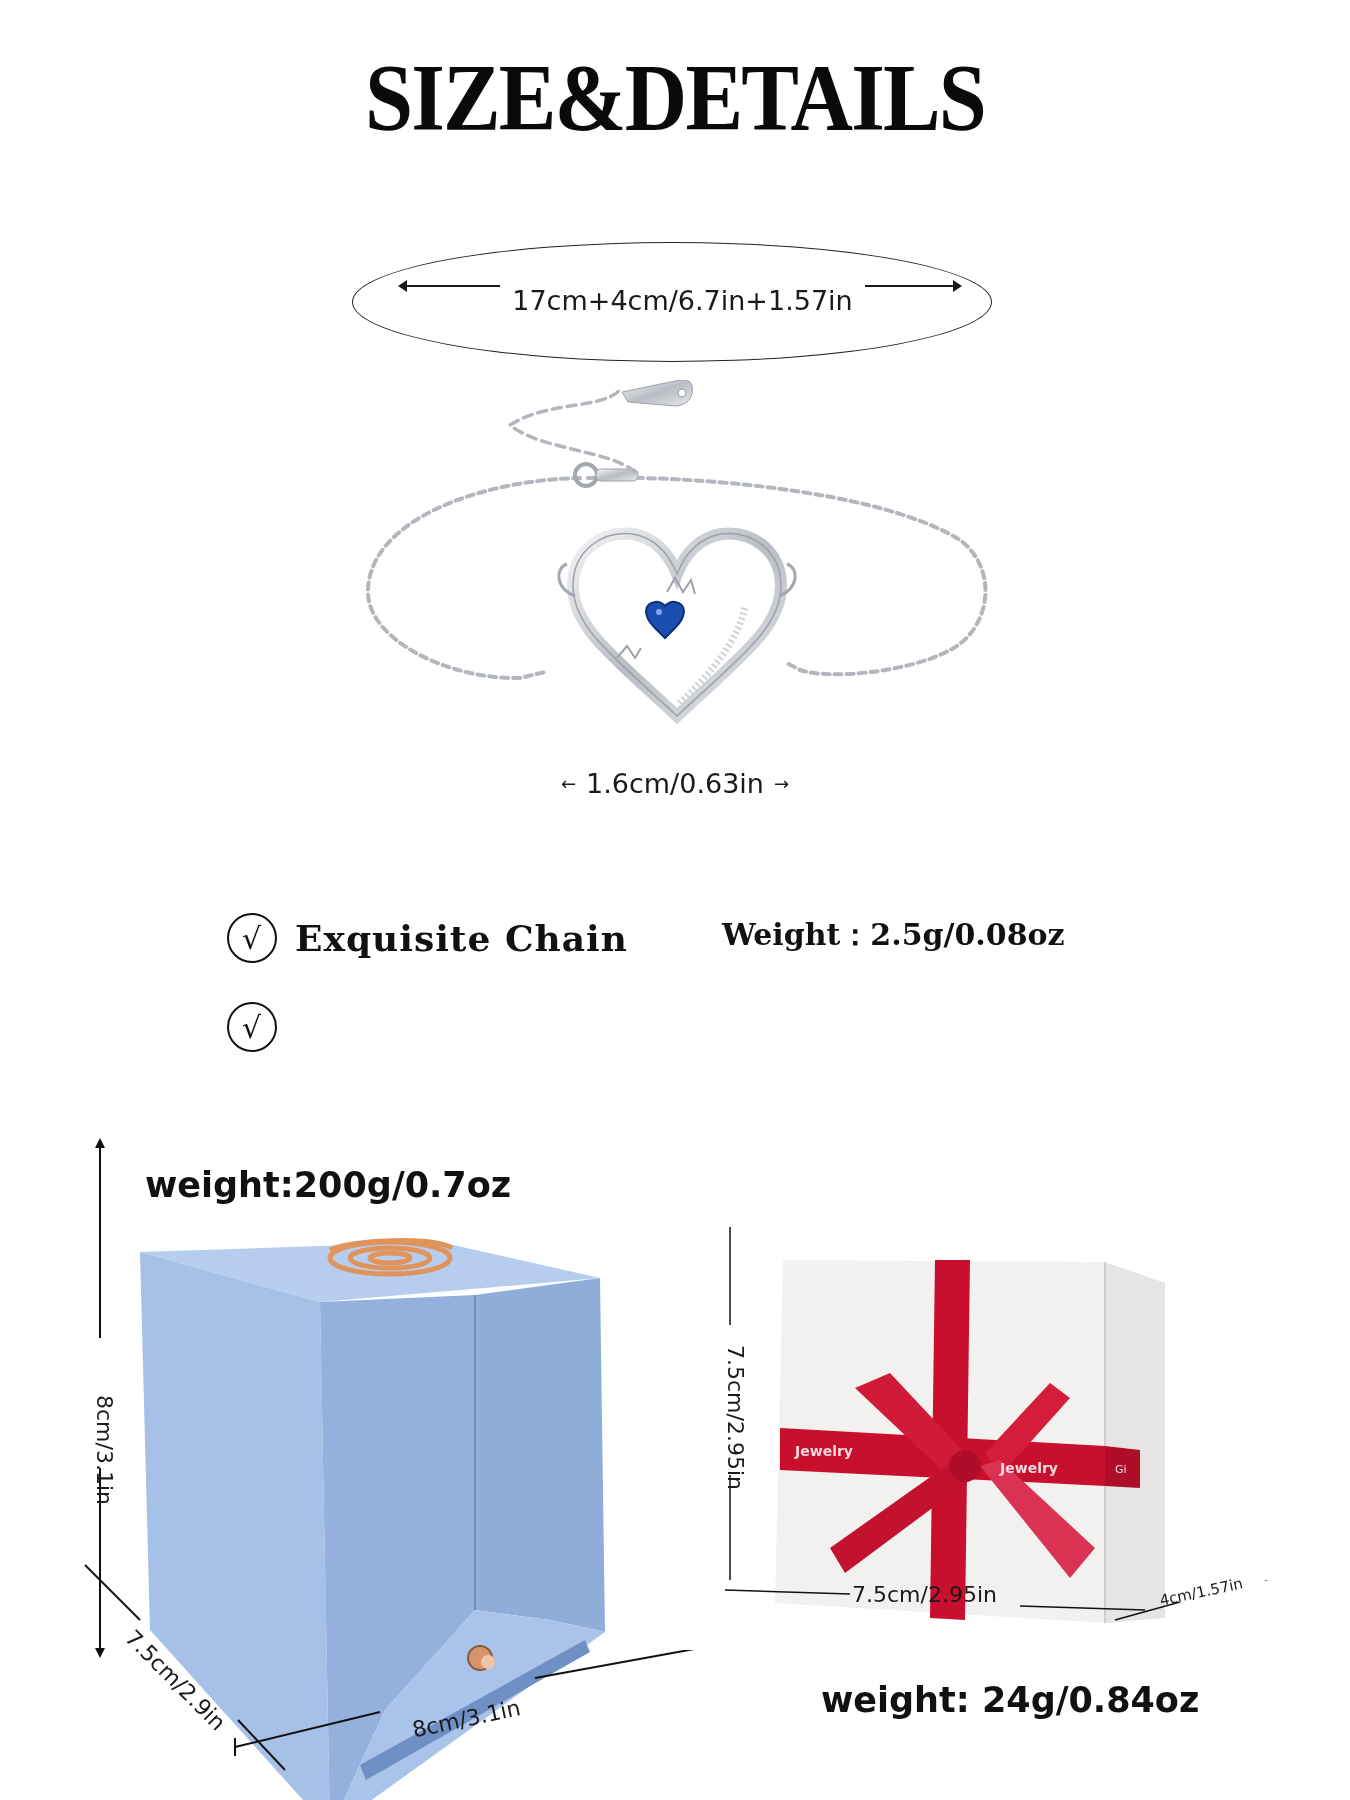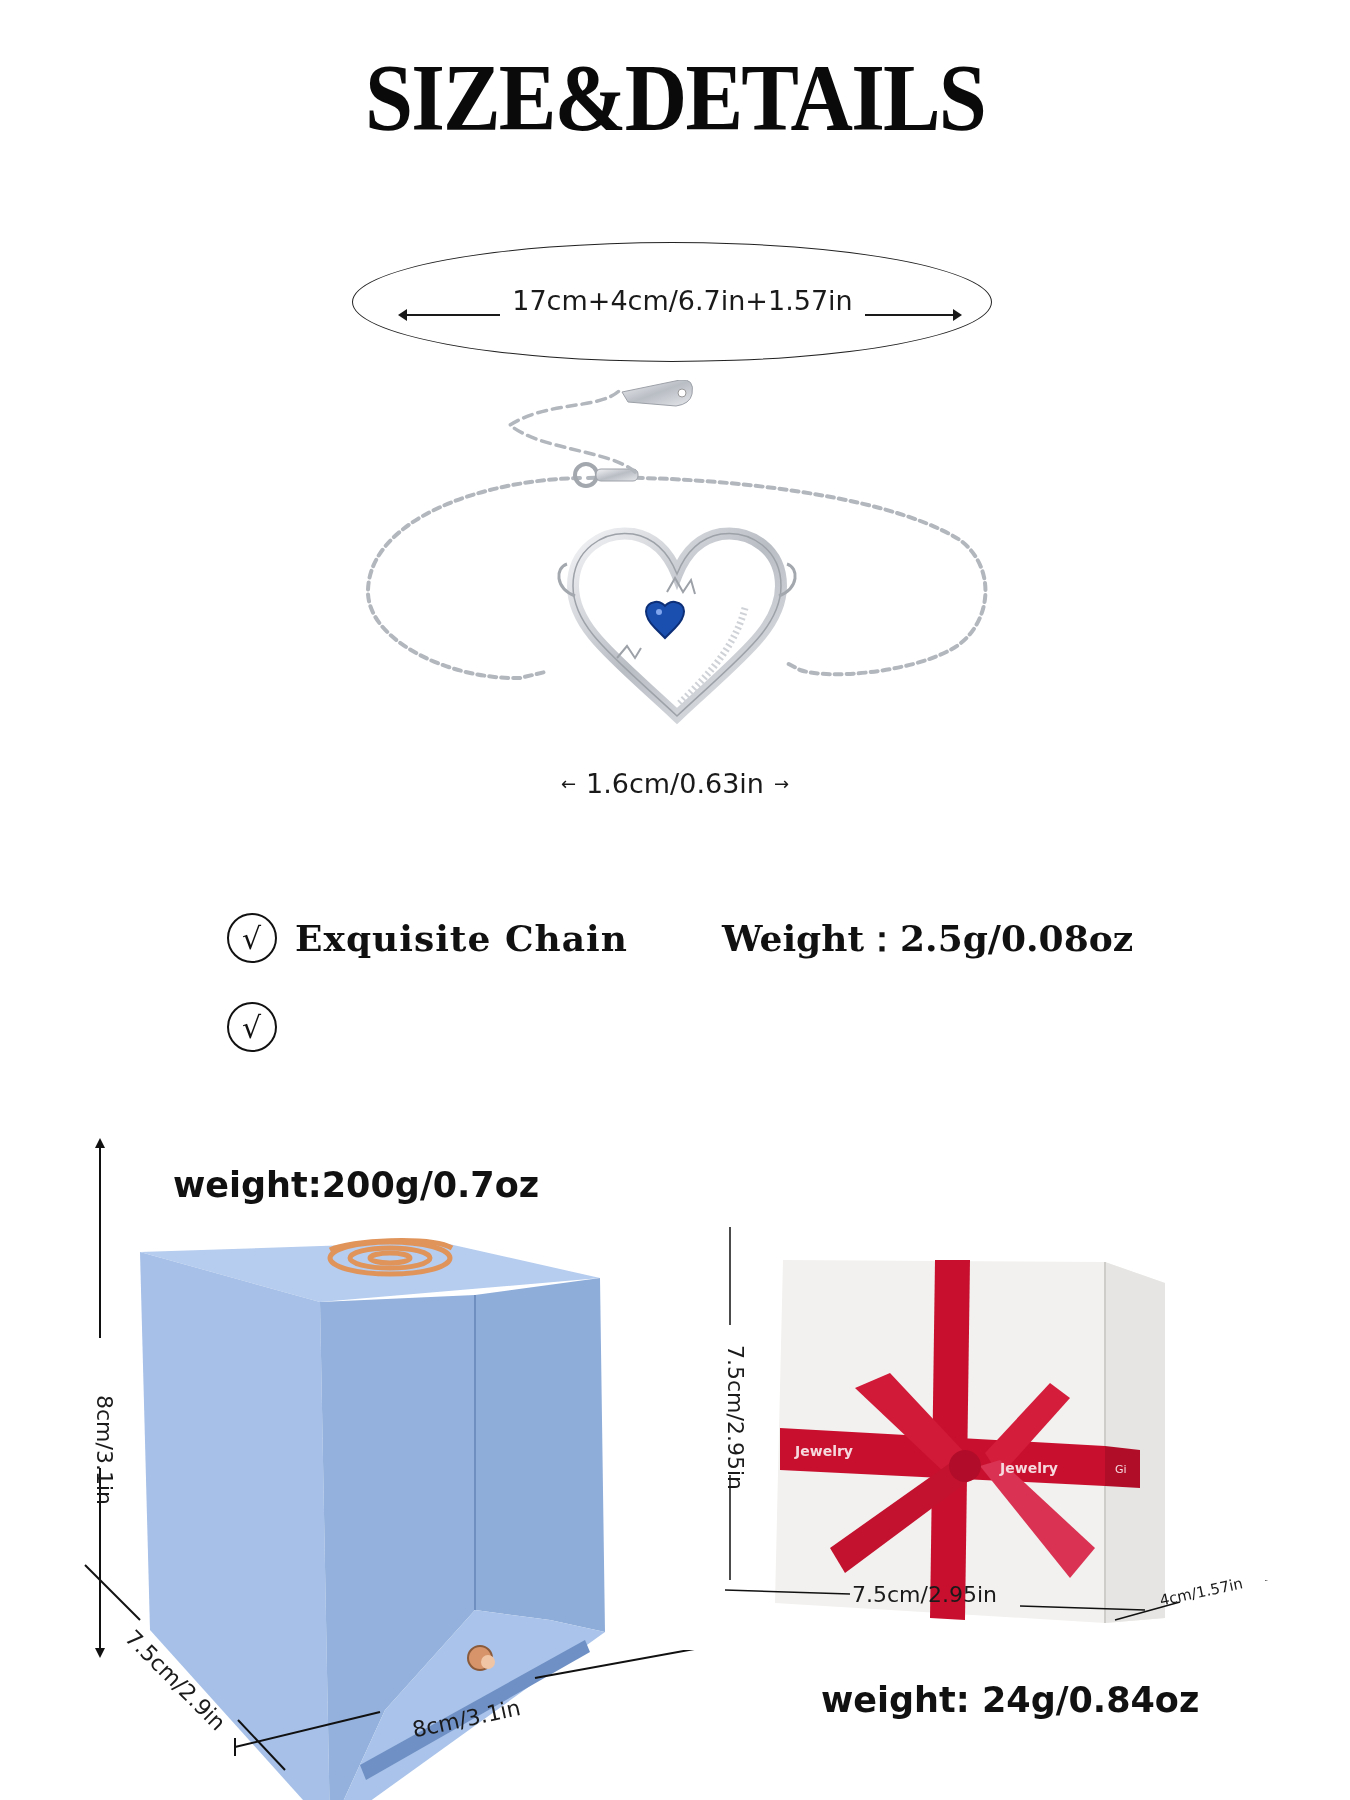--- a/index.html
+++ b/index.html
@@ -16,21 +16,21 @@
       font-weight: bold; font-size: 96px; letter-spacing: -2px;
       transform: scaleX(0.9); transform-origin: 675px 0;
       color: #0a0a0a;
     }
     .ellipse {
       left: 352px; top: 242px; width: 640px; height: 120px;
       border: 1.6px solid #222; border-radius: 50%;
       box-sizing: border-box;
     }
     .length-label {
-      left: 400px; top: 285px; width: 560px; display: flex; align-items: flex-end; justify-content: center;
+      left: 400px; top: 285px; width: 560px; display: flex; align-items: flex-start; justify-content: center;
       font-size: 27px; color: #1a1a1a; gap: 12px;
     }
     .dim-line { height: 2px; background: #1a1a1a; position: relative; }
     .arrow-l::before {
       content: ""; position: absolute; left: -2px; top: -5px;
       border-right: 9px solid #1a1a1a; border-top: 6px solid transparent; border-bottom: 6px solid transparent;
     }
     .arrow-r::after {
       content: ""; position: absolute; right: -2px; top: -5px;
       border-left: 9px solid #1a1a1a; border-top: 6px solid transparent; border-bottom: 6px solid transparent;
@@ -45,21 +45,21 @@
       font-family: "DejaVu Serif", serif; font-weight: bold; font-size: 36px; color: #111;
       letter-spacing: 1px;
     }
     .check-circle {
       width: 50px; height: 50px; border: 2px solid #111; border-radius: 50%;
       display: flex; align-items: center; justify-content: center;
       font-family: "DejaVu Serif", serif; font-size: 30px; font-weight: normal;
       box-sizing: border-box;
     }
     .weight-main {
-      font-family: "DejaVu Serif", serif; font-weight: bold; font-size: 36px; color: #111;
+      font-family: "DejaVu Serif", serif; font-weight: bold; font-size: 30px; color: #111;
     }
     .weight-box-text {
       font-family: "DejaVu Sans", sans-serif; font-weight: bold; font-size: 35px; color: #111;
     }
     .dim-text { font-family: "DejaVu Sans", sans-serif; font-size: 22px; color: #1a1a1a; white-space: nowrap; }
     .dim-small { font-family: "DejaVu Sans", sans-serif; font-size: 15px; color: #1a1a1a; white-space: nowrap; }
     svg { display: block; }
   </style>
 </head>
 <body>
@@ -122,21 +122,21 @@
 <div class="abs feature" style="left:227px; top:913px;">
   <div class="check-circle">√</div>
   <span>Exquisite Chain</span>
 </div>
 <div class="abs weight-main" style="left:722px; top:915px;">Weight：2.5g/0.08oz</div>
 
 <div class="abs feature" style="left:227px; top:1002px;">
   <div class="check-circle">√</div>
 </div>
 
-<div class="abs weight-box-text" style="left:145px; top:1165px;margin-left:28px;">weight:200g/0.7oz</div>
+<div class="abs weight-box-text" style="left:145px; top:1165px;">weight:200g/0.7oz</div>
 
 <div class="abs" style="left:80px; top:1140px; width:660px; height:660px;">
   <svg width="660" height="660" viewBox="0 0 660 660">
 
     <polygon points="60,112 360,102 520,138 240,162" fill="#b6cdef"></polygon>
 
     <polygon points="60,112 240,162 250,690 70,490" fill="#a6c0e8"></polygon>
 
     <polygon points="240,162 395,155 395,470 305,570 250,690" fill="#93b1dc"></polygon>
 

